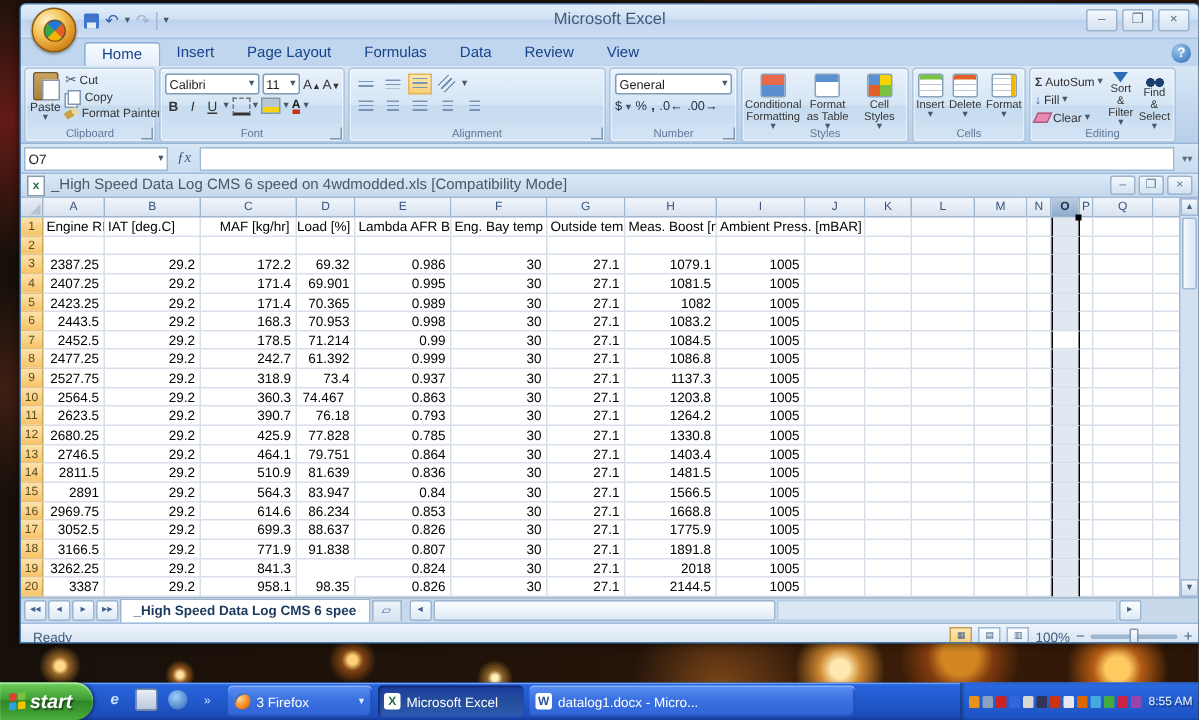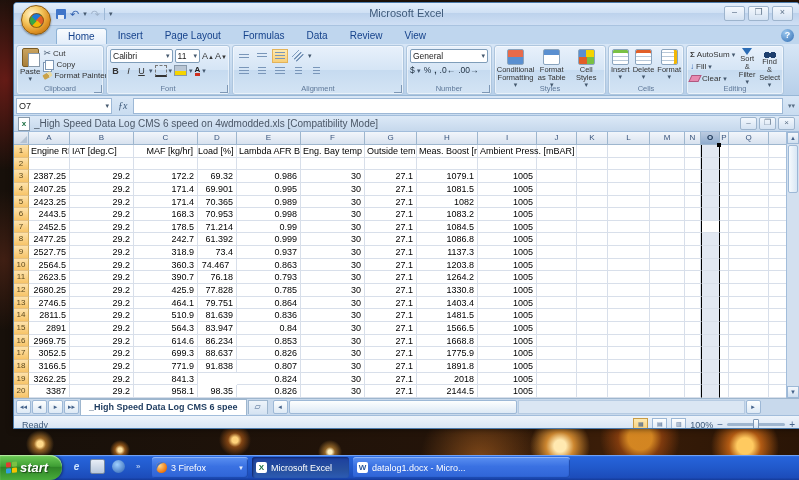--- a/index.html
+++ b/index.html
@@ -965,14 +965,32 @@
         </div>
         <div class="tbtn pressed" style="left: 252px; width: 97px;">
           <span class="tic xls">X</span>
           <span>Microsoft Excel</span>
         </div>
         <div class="tbtn" style="left: 353px; width: 217px;">
           <span class="tic doc">W</span>
           <span>datalog1.docx - Micro...</span>
         </div>
       </div>
+    <div class="tray">
+      <span id="tray-holder" style="display:flex;gap:2px">
+          <span class="trayic" style="background: rgb(232, 146, 26);"></span>
+          <span class="trayic" style="background: rgb(138, 160, 192);"></span>
+          <span class="trayic" style="background: rgb(204, 34, 34);"></span>
+          <span class="trayic" style="background: rgb(51, 102, 221);"></span>
+          <span class="trayic" style="background: rgb(216, 216, 216);"></span>
+          <span class="trayic" style="background: rgb(51, 51, 85);"></span>
+          <span class="trayic" style="background: rgb(204, 51, 17);"></span>
+          <span class="trayic" style="background: rgb(232, 232, 240);"></span>
+          <span class="trayic" style="background: rgb(221, 102, 0);"></span>
+          <span class="trayic" style="background: rgb(68, 170, 221);"></span>
+          <span class="trayic" style="background: rgb(68, 170, 68);"></span>
+          <span class="trayic" style="background: rgb(204, 34, 68);"></span>
+          <span class="trayic" style="background: rgb(153, 68, 170);"></span>
+        </span>
+      <span class="clock">8:55 AM</span>
+    </div>
   </div>
 </div>
 
 </body></html>

